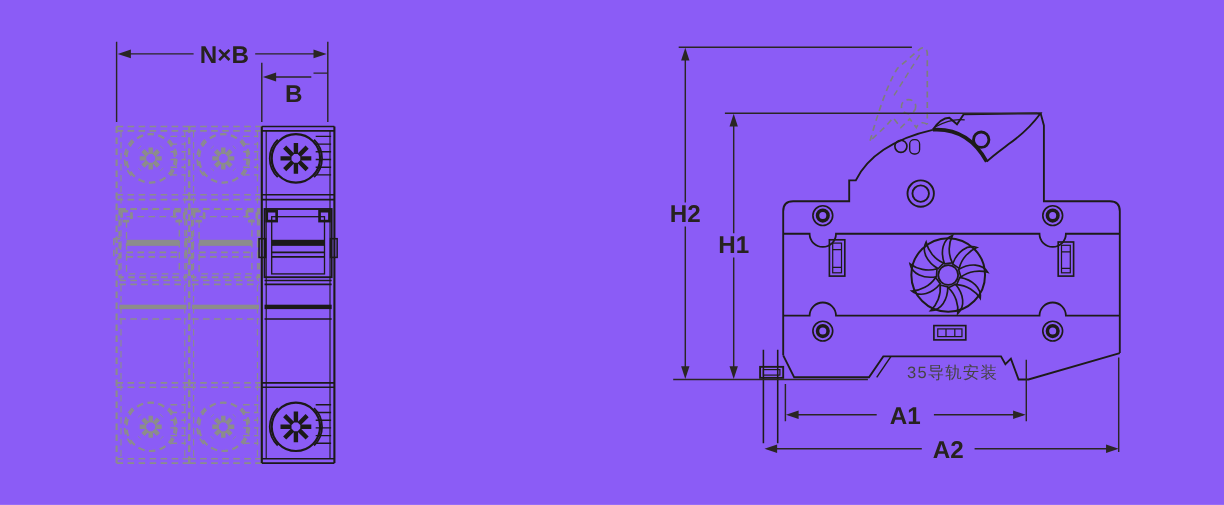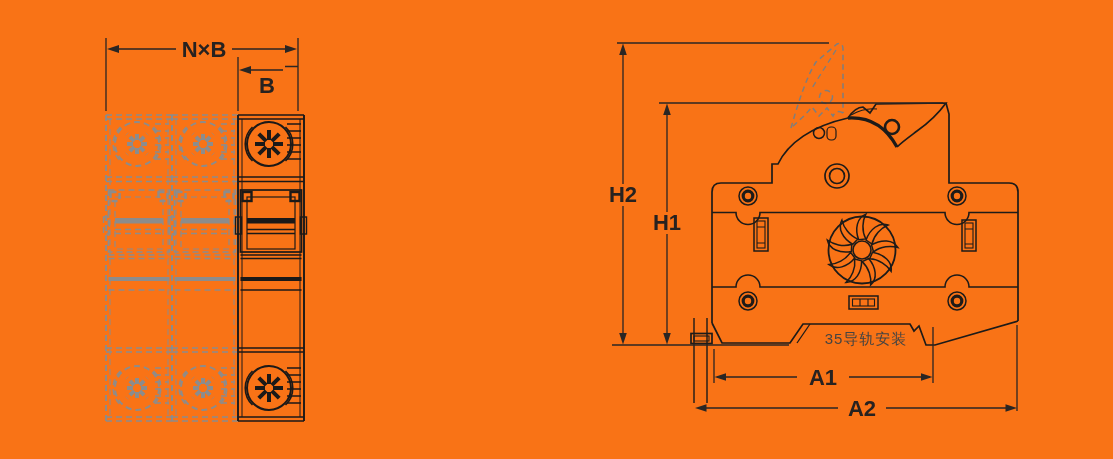--- a/index.html
+++ b/index.html
@@ -1,16 +1,16 @@
 <!DOCTYPE html>
 <html><head>
 <meta charset="utf-8">
 <style>
   html,body{margin:0;padding:0;background:#ffffff;}
-  .stage{position:relative;width:1113px;height:459px;background:#f97316;overflow:hidden;
+  .stage{position:relative;width:1113px;height:459px;background:#8b5cf6;overflow:hidden;
          font-family:"Liberation Sans",sans-serif;}
   svg{display:block;}
   .dim-label{font-family:"Liberation Sans",sans-serif;font-weight:bold;font-size:22px;fill:#272220;}
   .rail-label{font-family:"Liberation Sans",sans-serif;font-size:15px;fill:#454442;letter-spacing:1px;}
   .dimline{stroke:#2a2624;stroke-width:1.3;fill:none;}
   .arrow{fill:#2a2624;stroke:none;}
   .module-solid{color:#1b1918;}
   .module-phantom{color:#8c8c8c;stroke-dasharray:6 4;}
   .body-line{stroke:#1d1b19;fill:none;}
   .phantom-line{stroke:#7e7e7e;fill:none;stroke-dasharray:5.5 4;}

